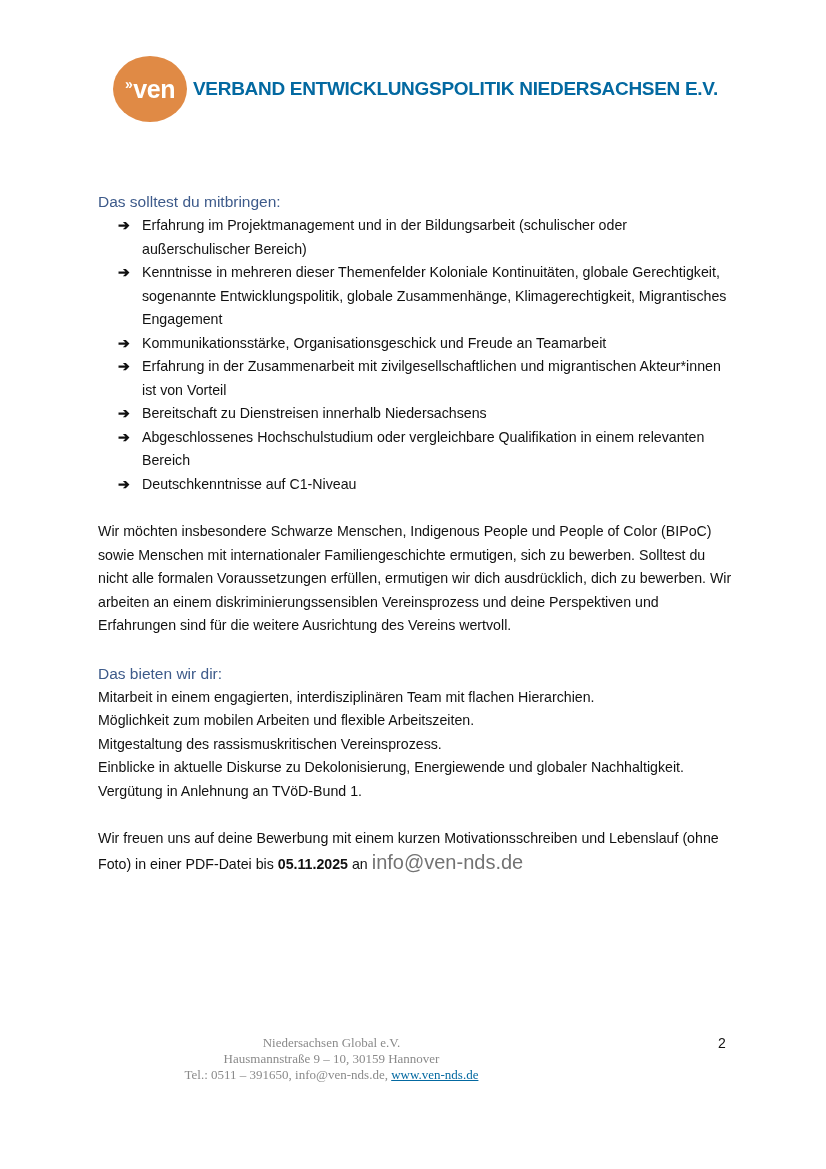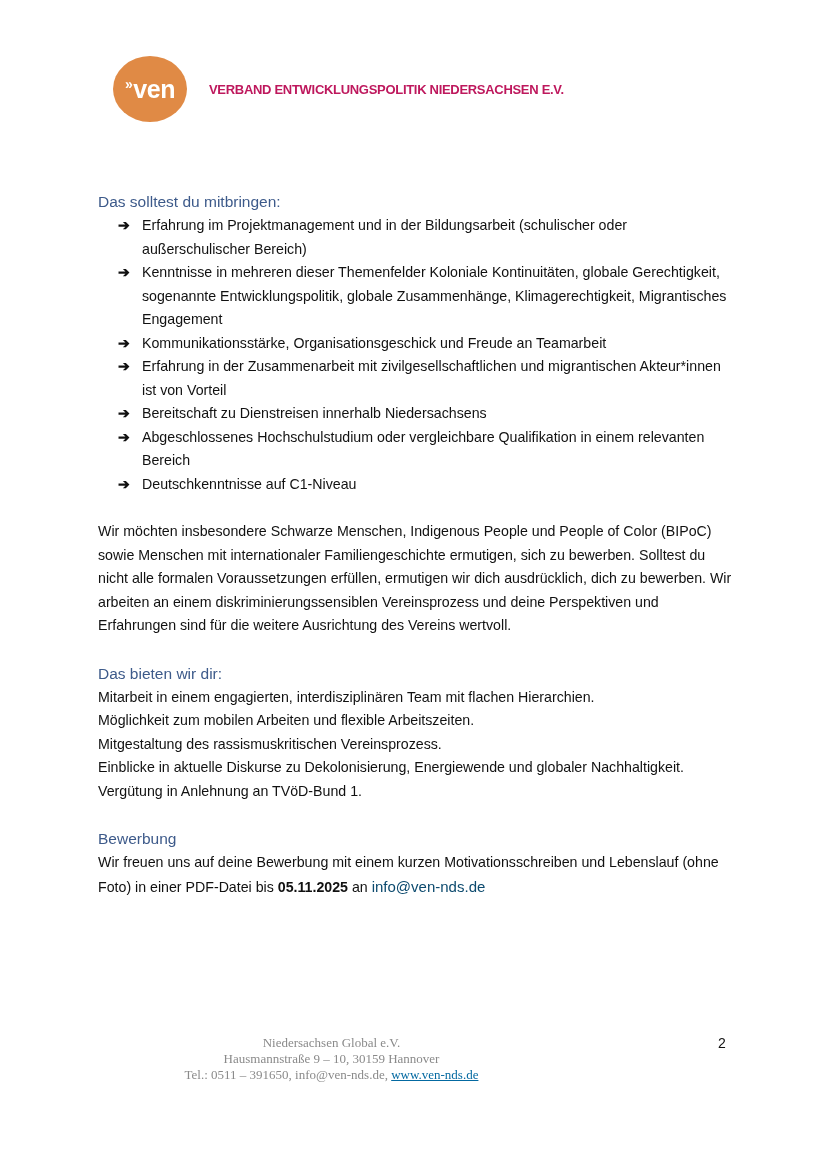--- a/index.html
+++ b/index.html
@@ -4,32 +4,32 @@
 <style>
   html, body { margin: 0; padding: 0; background: #ffffff; }
   body { width: 826px; height: 1169px; position: relative; overflow: hidden;
          font-family: "Liberation Sans", sans-serif; color: #111; }
   .header { position: absolute; left: 113px; top: 56px; height: 66px; display: flex; align-items: center; }
   .logo-circle { width: 74px; height: 66px; border-radius: 50%; background: #e08a45;
                  display: flex; align-items: center; justify-content: center; color: #fff;
                  font-family: "Liberation Sans", sans-serif; font-weight: bold; font-size: 25px;
                  letter-spacing: -0.5px; }
   .logo-circle .q { font-size: 14px; margin-right: 1px; position: relative; top: -5px; }
-  .org-name { margin-left: 22px; color: #be185d; font-weight: bold; font-size: 13px;
+  .org-name { margin-left: 6px; color: #0369a1; font-weight: bold; font-size: 19px;
               letter-spacing: -0.3px; font-family: "Liberation Sans", sans-serif; }
   .content { position: absolute; left: 98px; top: 190px; width: 640px;
              font-family: "Liberation Sans", sans-serif; font-size: 14.2px; line-height: 23.5px; }
   .h { color: #3d5a8a; font-size: 15.5px; line-height: 24px; margin: 0; font-weight: normal; }
   ul.req { list-style: none; margin: 0; padding: 0 0 0 20px; }
   ul.req li { position: relative; padding-left: 24px; }
   ul.req li .arrow { position: absolute; left: 0; top: 0; font-weight: bold; font-size: 14px; }
   p { margin: 0; }
   .gap { height: 24px; }
   .bold { font-weight: bold; }
-  .email { color: #0c4a6e; font-size: 15px; }
+  .email { color: #737373; font-size: 20px; }
   .footer { position: absolute; left: 0; top: 1035px; width: 663px; text-align: center;
             font-family: Liberation Serif, serif; font-size: 13px; line-height: 16px; color: #8a8a8a; }
   .footer a { color: #0369a1; text-decoration: underline; }
   .pagenum { position: absolute; left: 718px; top: 1035px; font-size: 14px; color: #111;
              font-family: "Liberation Sans", sans-serif; }
 </style>
 </head>
 <body>
 
 <div class="header">
@@ -57,21 +57,20 @@
 
   <div class="gap"></div>
   <h2 class="h">Das bieten wir dir:</h2>
   <p>Mitarbeit in einem engagierten, interdisziplinären Team mit flachen Hierarchien.</p>
   <p>Möglichkeit zum mobilen Arbeiten und flexible Arbeitszeiten.</p>
   <p>Mitgestaltung des rassismuskritischen Vereinsprozess.</p>
   <p>Einblicke in aktuelle Diskurse zu Dekolonisierung, Energiewende und globaler Nachhaltigkeit.</p>
   <p>Vergütung in Anlehnung an TVöD-Bund 1.</p>
 
   <div class="gap"></div>
-  <h2 class="h">Bewerbung</h2>
   <p><span>Wir freuen uns auf deine Bewerbung mit einem kurzen Motivationsschreiben und Lebenslauf (ohne Foto) in einer PDF-Datei bis </span><span class="bold">05.11.2025</span><span> an </span><span class="email">info@ven-nds.de</span></p>
 </div>
 
 <div class="footer">
   <div>Niedersachsen Global e.V.</div>
   <div>Hausmannstraße 9 – 10, 30159 Hannover</div>
   <div><span>Tel.: 0511 – 391650, info@ven-nds.de, </span><a>www.ven-nds.de</a></div>
 </div>
 <div class="pagenum">2</div>
 

